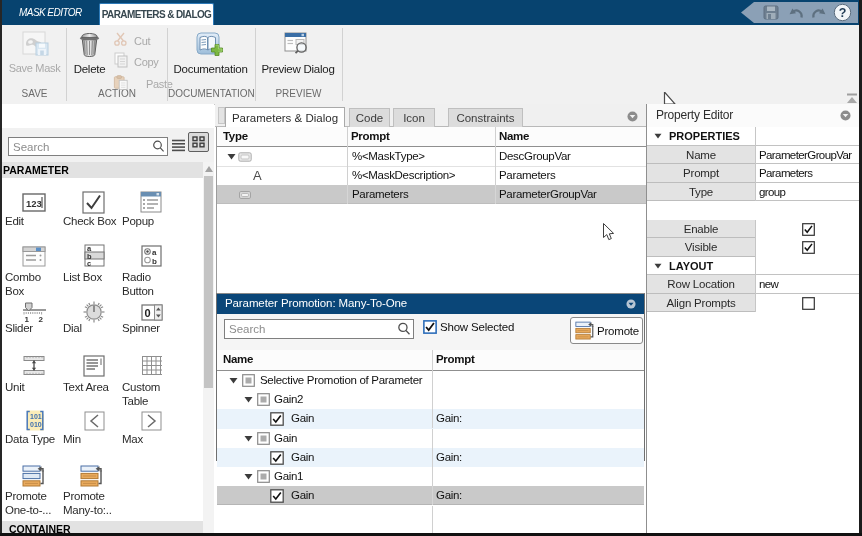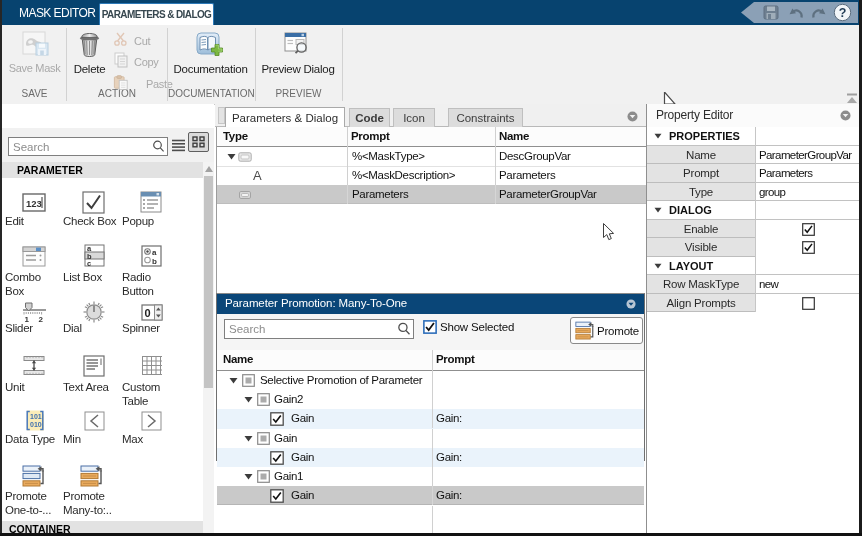--- a/index.html
+++ b/index.html
@@ -2,21 +2,21 @@
 <html><head>
 <meta charset="utf-8">
 <style>
   html,body{margin:0;padding:0;}
   body{width:862px;height:536px;overflow:hidden;background:#fff;
        font-family:"Liberation Sans",sans-serif;-webkit-font-smoothing:antialiased;}
   .abs{position:absolute;}
   #win{position:relative;width:862px;height:536px;background:#fff;overflow:hidden;}
   
   #titlebar{left:0;top:0;width:862px;height:25px;background:#07436f;}
-  #tb-maskeditor{left:19px;top:0;height:25px;line-height:26px;color:#fff;font-size:12px;letter-spacing:-0.55px;}
+  #tb-maskeditor{left:19px;top:0;height:25px;line-height:26px;color:#fff;font-size:10px;letter-spacing:-0.55px;font-style:italic;}
   #tb-active{left:99px;top:3px;width:115px;height:22px;background:#fff;border:1px solid #2d7ab8;border-bottom:none;border-radius:2px 2px 0 0;
              box-sizing:border-box;text-align:center;line-height:22px;color:#37474f;font-size:10px;font-weight:bold;letter-spacing:-0.6px;}
   #qat{right:4px;top:2px;width:117px;height:21px;background:#8ba0b6;
        clip-path:polygon(13px 0,100% 0,100% 100%,13px 100%,0 50%);}
   
   #toolbar{left:0;top:25px;width:862px;height:79px;background:#f1f1f1;border-bottom:1px solid #c9c9c9;}
   .tsep{top:3px;width:1px;height:73px;background:#d2d2d2;}
   .biglabel{top:38px;font-size:11.5px;letter-spacing:-0.25px;color:#1d1d1d;text-align:center;}
   .seclabel{top:63px;font-size:10px;color:#6b6b6b;text-align:center;}
   .smalllabel{font-size:11px;letter-spacing:-0.3px;color:#a9a9a9;}
@@ -210,21 +210,21 @@
         <svg class="abs" style="left:3px;top:3px;" width="13" height="12" viewBox="0 0 13 12">
           <g fill="none" stroke="#3c3c3c" stroke-width="1.4">
             <rect x="1" y="1" width="4" height="3.6"></rect>
               <rect x="8" y="1" width="4" height="3.6"></rect>
             <rect x="1" y="7.2" width="4" height="3.6"></rect>
               <rect x="8" y="7.2" width="4" height="3.6"></rect>
           </g>
         </svg>
       </div>
     </div>
-    <div class="abs band" style="left:0;top:58px;width:201px;height:16px;line-height:17px;"><span style="margin-left:15px;">PARAMETER</span></div>
+    <div class="abs band" style="left:0;top:58px;width:201px;height:16px;line-height:17px;"><span style="margin-left:1px;">PARAMETER</span></div>
 
     <div class="abs" style="left:201px;top:58px;width:11px;height:374px;background:#f3f3f3;">
       <svg class="abs" style="left:2px;top:4px;" width="8" height="6" viewBox="0 0 8 6">
           <path d="M4 0 L8 6 L0 6 Z" fill="#a2a2a2"></path>
         </svg>
       <div class="abs" style="left:1px;top:14px;width:9px;height:212px;background:#c4c4c4;"></div>
     </div>
     <div class="abs" id="palette" style="left:0;top:74px;width:201px;height:343px;background:#fff;">
 
       <svg class="abs" style="left:20px;top:15px;" width="24" height="19" viewBox="0 0 24 19">
@@ -425,21 +425,21 @@
       </svg>
       <div class="abs ilabel" style="left:61px;top:312px;width:62px;">Promote<br>Many-to:..</div>
     </div>
     <div class="abs band" style="left:0;top:417px;width:201px;height:15px;line-height:16px;"><span style="margin-left:7px;">CONTAINER</span></div>
   </div>
   <div class="abs" id="midpanel" style="left:215px;top:104px;width:431px;height:432px;">
 
     <div class="abs" style="left:0;top:0;width:431px;height:23px;background:#f0f0f0;"></div>
     <div class="abs" style="left:0;top:22px;width:431px;height:1px;background:#b9b9b9;"></div>
     <div class="abs" style="left:3px;top:3px;width:5px;height:15px;background:#e3e3e3;border:1px solid #c6c6c6;"></div>
-    <div class="abs" style="left:134px;top:4px;width:39px;height:18px;background:#dcdcdc;border:1px solid #bfbfbf;border-bottom:none;text-align:center;font-size:11.5px;color:#3c3c3c;line-height:18px;font-weight:bold;">Code</div>
+    <div class="abs" style="left:134px;top:4px;width:39px;height:18px;background:#dcdcdc;border:1px solid #bfbfbf;border-bottom:none;text-align:center;font-size:11.5px;color:#3c3c3c;line-height:18px;">Code</div>
     <div class="abs" style="left:178px;top:4px;width:40px;height:18px;background:#dcdcdc;border:1px solid #bfbfbf;border-bottom:none;text-align:center;font-size:11.5px;color:#3c3c3c;line-height:18px;">Icon</div>
     <div class="abs" style="left:233px;top:4px;width:73px;height:18px;background:#dcdcdc;border:1px solid #bfbfbf;border-bottom:none;text-align:center;font-size:11.5px;color:#3c3c3c;line-height:18px;">Constraints</div>
     <div class="abs" style="left:10px;top:3px;width:120px;height:20px;background:#fff;border:1px solid #a9a9a9;border-bottom:none;text-align:center;font-size:11.5px;color:#2e2e2e;line-height:20px;box-sizing:border-box;">Parameters &amp; Dialog</div>
     <svg class="abs" style="left:412px;top:7px;" width="11" height="11" viewBox="0 0 11 11">
       <circle cx="5.5" cy="5.5" r="5" fill="#8c8c8c"></circle>
         <path d="M2.7 4 L8.3 4 L5.5 7.3 Z" fill="#f2f2f2"></path>
     </svg>
 
     <div class="abs" style="left:1px;top:23px;width:429px;height:167px;background:#fff;border-left:1px solid #9c9c9c;box-sizing:border-box;">
       <div class="abs" style="left:0;top:0;width:429px;height:20px;background:#fcfcfc;border-bottom:1px solid #8f8f8f;box-sizing:border-box;">
@@ -625,26 +625,20 @@
           <div class="pval">ParameterGroupVar</div>
         </div>
       <div class="abs prow" style="top:37px;">
           <div class="plab">Prompt</div>
           <div class="pval">Parameters</div>
         </div>
       <div class="abs prow" style="top:55.5px;">
           <div class="plab">Type</div>
           <div class="pval">group</div>
         </div>
-      <div class="abs psec" style="top:74px;">
-        <svg class="abs" style="left:7px;top:6px;" width="8" height="6" viewBox="0 0 8 6">
-            <path d="M0.5 0.8 L7.5 0.8 L4 5.5 Z" fill="#3c3c3c"></path>
-          </svg>
-        <div class="abs" style="left:22px;top:3px;font-size:11px;font-weight:bold;color:#111;">DIALOG</div>
-      </div>
       <div class="abs prow" style="top:92.5px;">
           <div class="plab">Enable</div>
         <svg class="abs" style="left:155px;top:3px;" width="13" height="13" viewBox="0 0 13 13">
             <rect x="0.7" y="0.7" width="11.6" height="11.6" fill="#fff" stroke="#333" stroke-width="1.2"></rect>
             <path d="M2.8 6.5 L5.2 9.3 L10 2.9" fill="none" stroke="#111" stroke-width="1.5"></path>
           </svg>
       </div>
       <div class="abs prow" style="top:111px;">
           <div class="plab">Visible</div>
         <svg class="abs" style="left:155px;top:3px;" width="13" height="13" viewBox="0 0 13 13">
@@ -652,21 +646,21 @@
             <path d="M2.8 6.5 L5.2 9.3 L10 2.9" fill="none" stroke="#111" stroke-width="1.5"></path>
           </svg>
       </div>
       <div class="abs psec" style="top:129.5px;">
         <svg class="abs" style="left:7px;top:6px;" width="8" height="6" viewBox="0 0 8 6">
             <path d="M0.5 0.8 L7.5 0.8 L4 5.5 Z" fill="#3c3c3c"></path>
           </svg>
         <div class="abs" style="left:22px;top:3px;font-size:11px;font-weight:bold;color:#111;">LAYOUT</div>
       </div>
       <div class="abs prow" style="top:148px;">
-          <div class="plab">Row MaskType</div>
+          <div class="plab">Row Location</div>
           <div class="pval">new</div>
         </div>
       <div class="abs prow" style="top:166.5px;">
           <div class="plab">Align Prompts</div>
         <svg class="abs" style="left:155px;top:3px;" width="13" height="13" viewBox="0 0 13 13">
             <rect x="0.7" y="0.7" width="11.6" height="11.6" fill="#fff" stroke="#333" stroke-width="1.2"></rect>
           </svg>
       </div>
     </div>
   </div>

